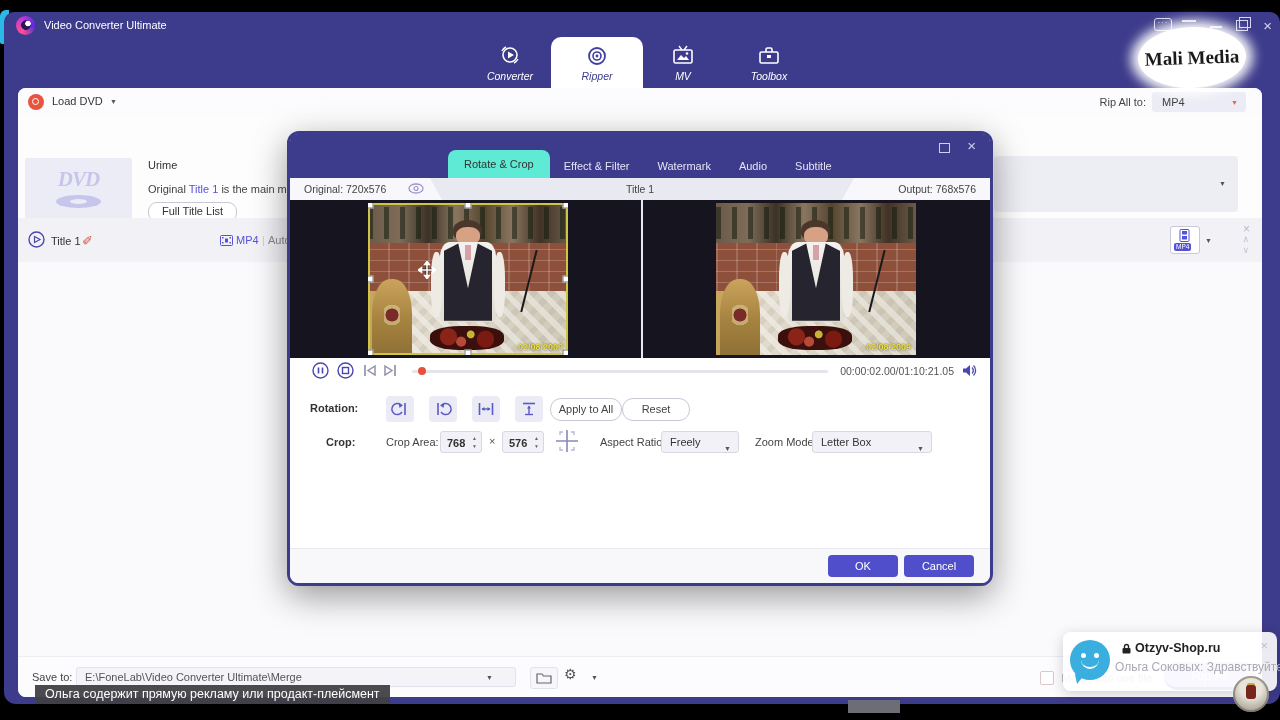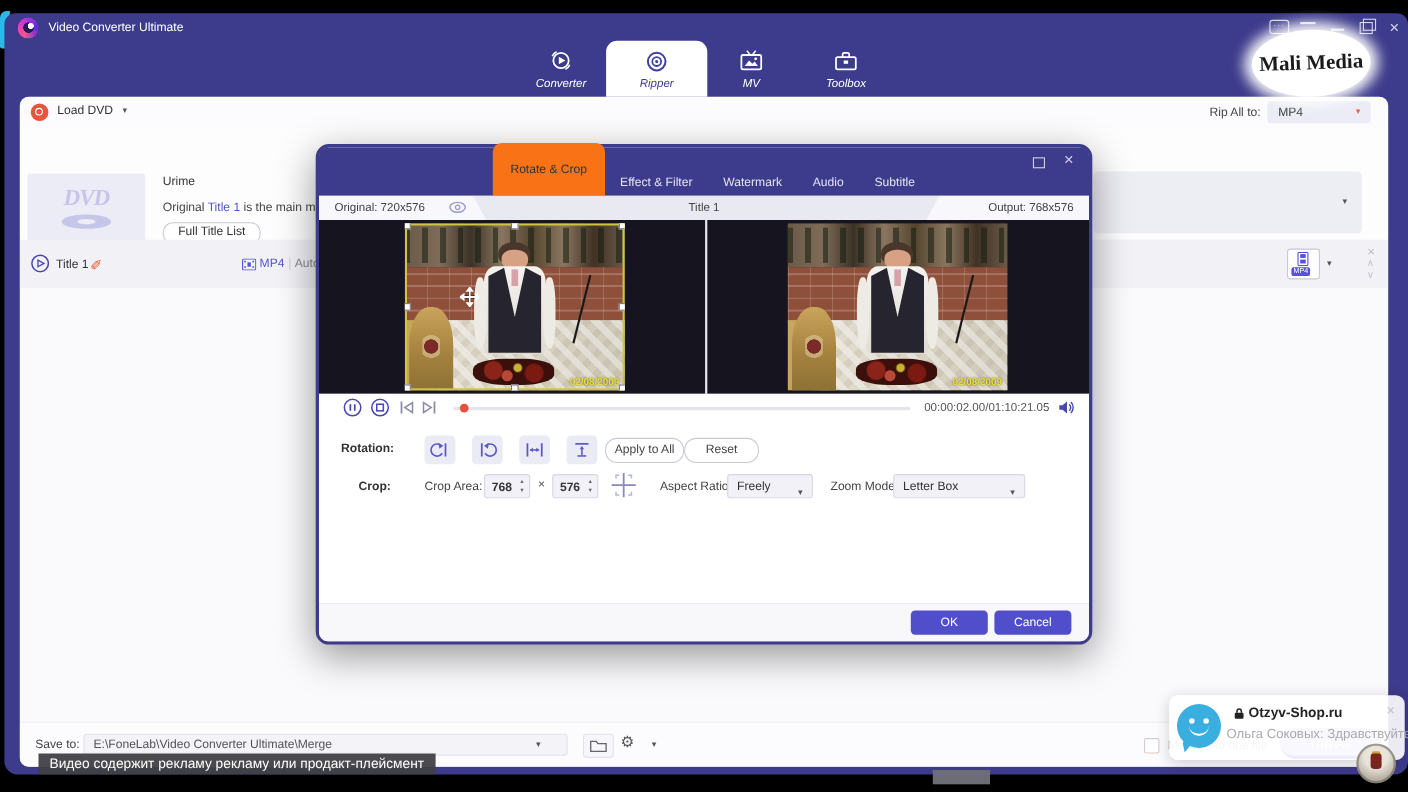--- a/index.html
+++ b/index.html
@@ -100,21 +100,21 @@
       color:#fff;font-size:13px;text-align:center;line-height:28px;border-bottom:3px solid #4f4dc8;box-sizing:border-box;}
 
   
   .dlg{position:absolute;left:287px;top:131px;width:706px;height:455px;background:#fff;border:3px solid #3d3b8b;
       border-radius:12px;box-shadow:0 10px 35px rgba(0,0,0,.4);box-sizing:border-box;}
   .dlg-header{position:absolute;left:0;top:0;right:0;height:44px;background:#3d3b8b;border-radius:8px 8px 0 0;}
   .dlg-max{position:absolute;right:40px;top:9px;width:9px;height:8px;border:1.3px solid #d0d0ea;}
   .dlg-close{position:absolute;right:14px;top:3px;color:#d0d0ea;font-size:15px;}
   .dlg-tabs{position:absolute;left:158px;bottom:0;display:flex;align-items:flex-end;}
   .dtab{color:#e4e4f4;font-size:11px;padding:6px 14px 6px 14px;white-space:nowrap;}
-  .dtab.active{background:#f97316;color:#333;border-radius:8px 8px 0 0;padding:18px 16px;}
+  .dtab.active{background:#5eead4;color:#333;border-radius:8px 8px 0 0;padding:8px 16px;}
   .dlg-infobar{position:absolute;left:0;top:44px;right:0;height:22px;background:#e9e9f2;font-size:10.5px;color:#444;}
   .chip-left{position:absolute;left:0;top:0;width:152px;height:22px;background:#f7f7fc;
       clip-path:polygon(0 0,140px 0,152px 22px,0 22px);line-height:22px;padding-left:14px;box-sizing:border-box;}
   .chip-right{position:absolute;right:0;top:0;width:148px;height:22px;background:#f7f7fc;
       clip-path:polygon(12px 0,148px 0,148px 22px,0 22px);line-height:22px;text-align:right;padding-right:14px;box-sizing:border-box;}
   .eye{position:absolute;left:118px;top:5px;}
   .dlg-ctitle{position:absolute;left:0;right:0;top:0;text-align:center;line-height:22px;}
   .dlg-preview{position:absolute;left:0;top:66px;right:0;height:158px;background:#16151f;}
   .pv-divider{position:absolute;left:351px;top:0;width:2px;height:158px;background:#e8e8f0;}
 
@@ -569,21 +569,21 @@
     </div>
 
     <div class="dlg-footer">
       <div class="dlg-btn" style="right:92px;">OK</div>
       <div class="dlg-btn" style="right:16px;">Cancel</div>
     </div>
   </div>
 
   <div class="mali">Mali Media</div>
 
-  <div class="ad-tooltip">Видео содержит рекламу рекламу или продакт-плейсмент</div>
+  <div class="ad-tooltip">Ольга содержит прямую рекламу или продакт-плейсмент</div>
 
   <div class="chat">
     <div class="chat-ico"></div>
     <div class="chat-tail"></div>
     <div class="chat-lock">
       <svg width="11" height="11">
           <rect x="1.5" y="5" width="8" height="5.5" rx="1" fill="#222"></rect>
           <path d="M3.5 5 V3.5 a2 2 0 0 1 4 0 V5" fill="none" stroke="#222" stroke-width="1.4"></path>
         </svg>
     </div>

